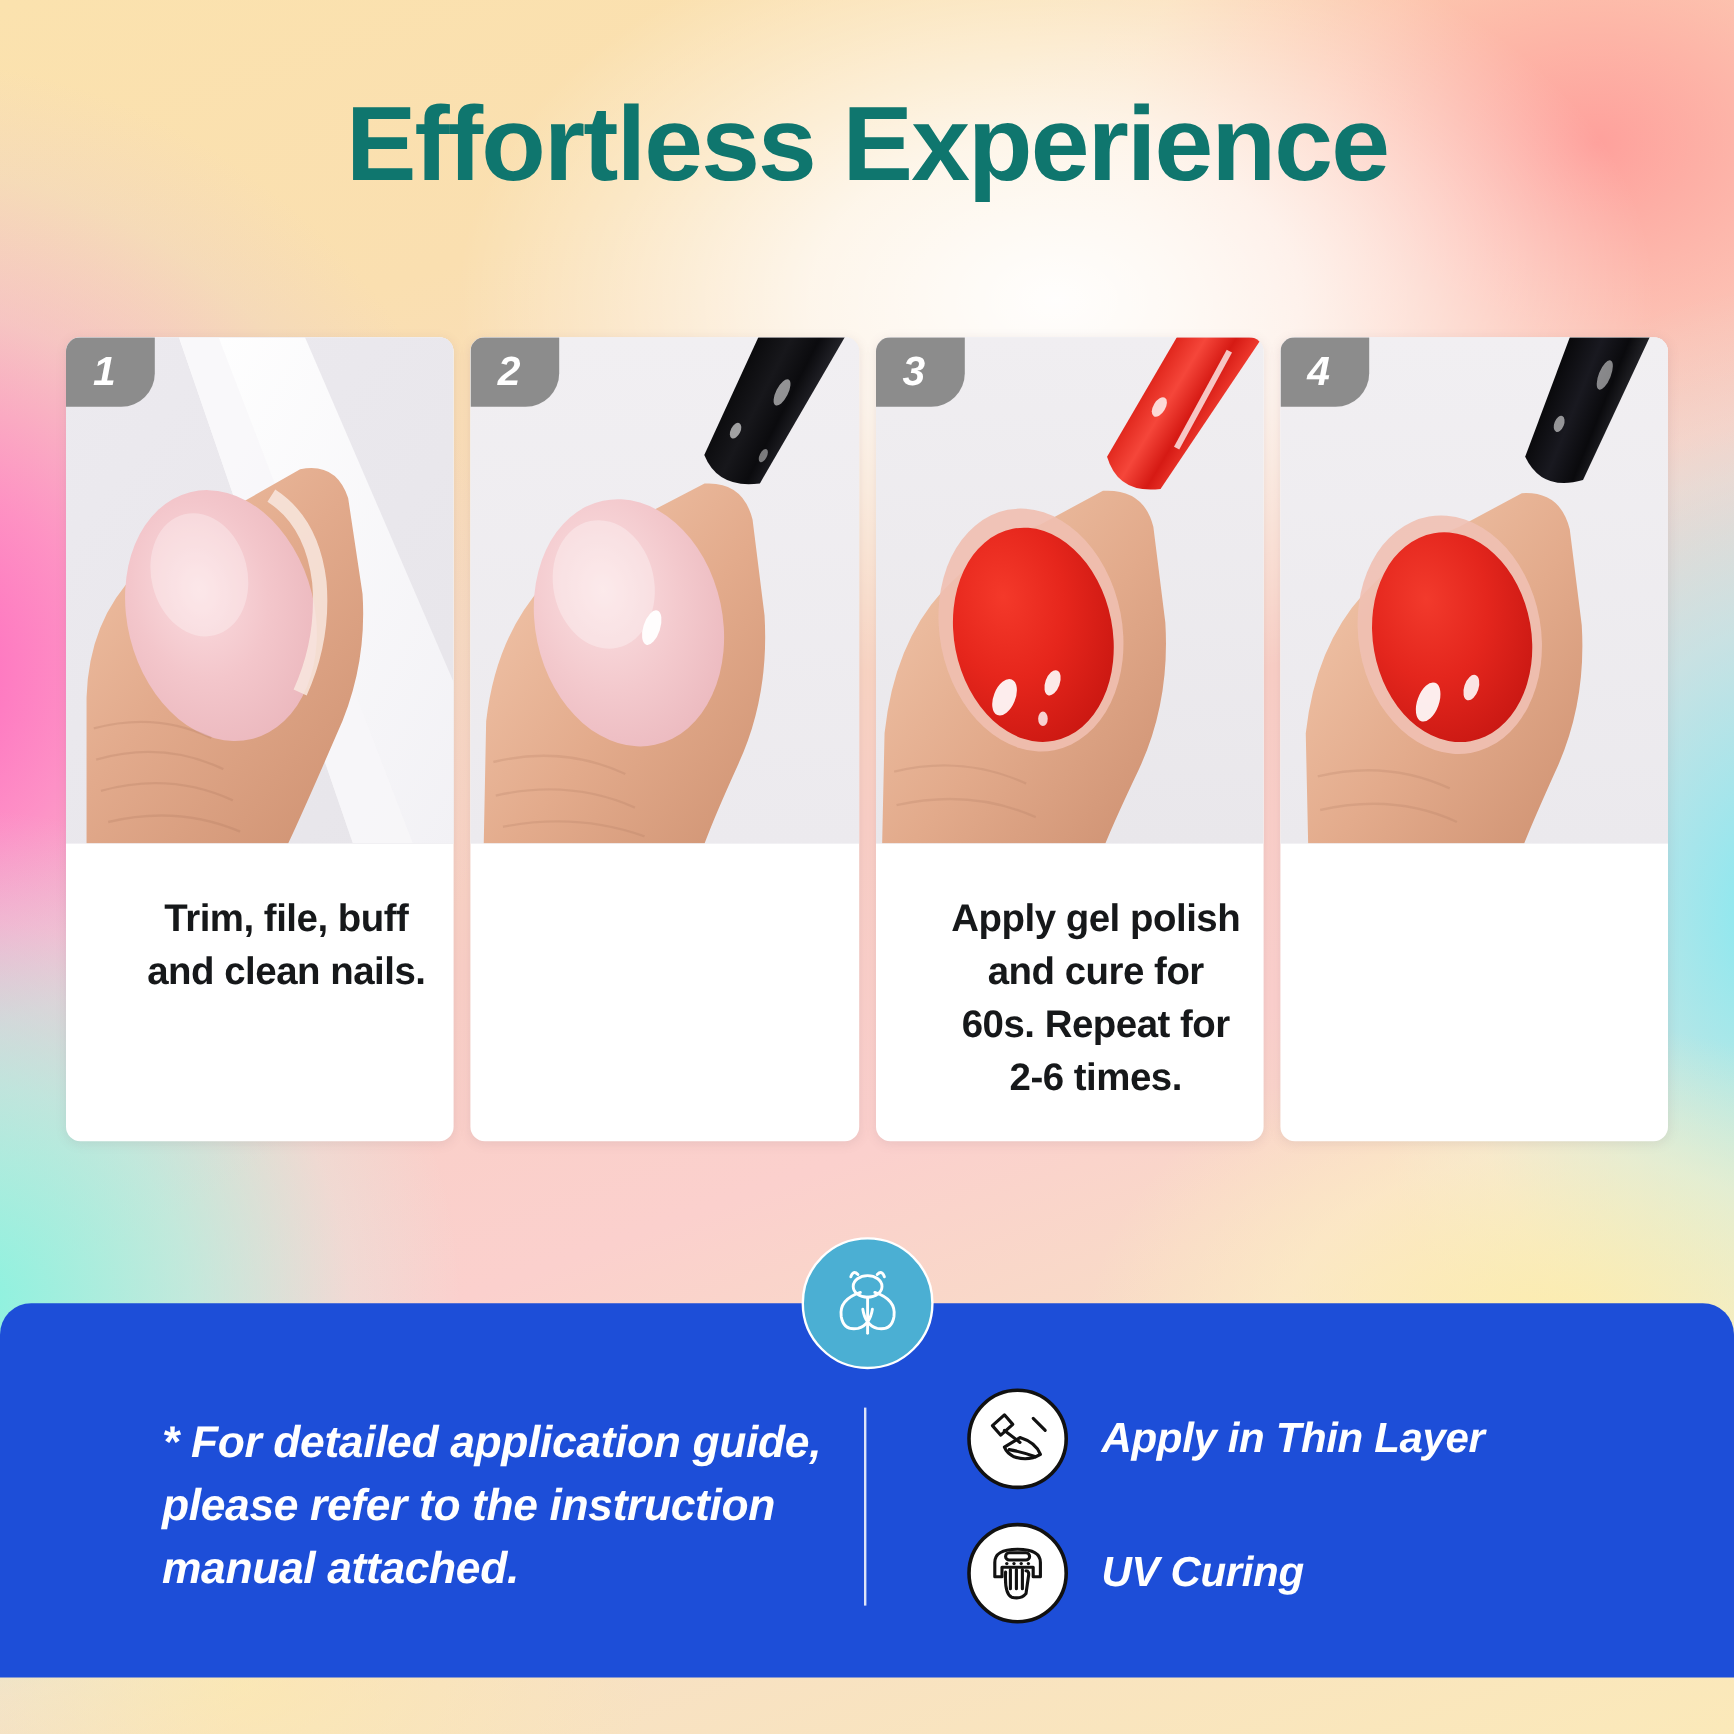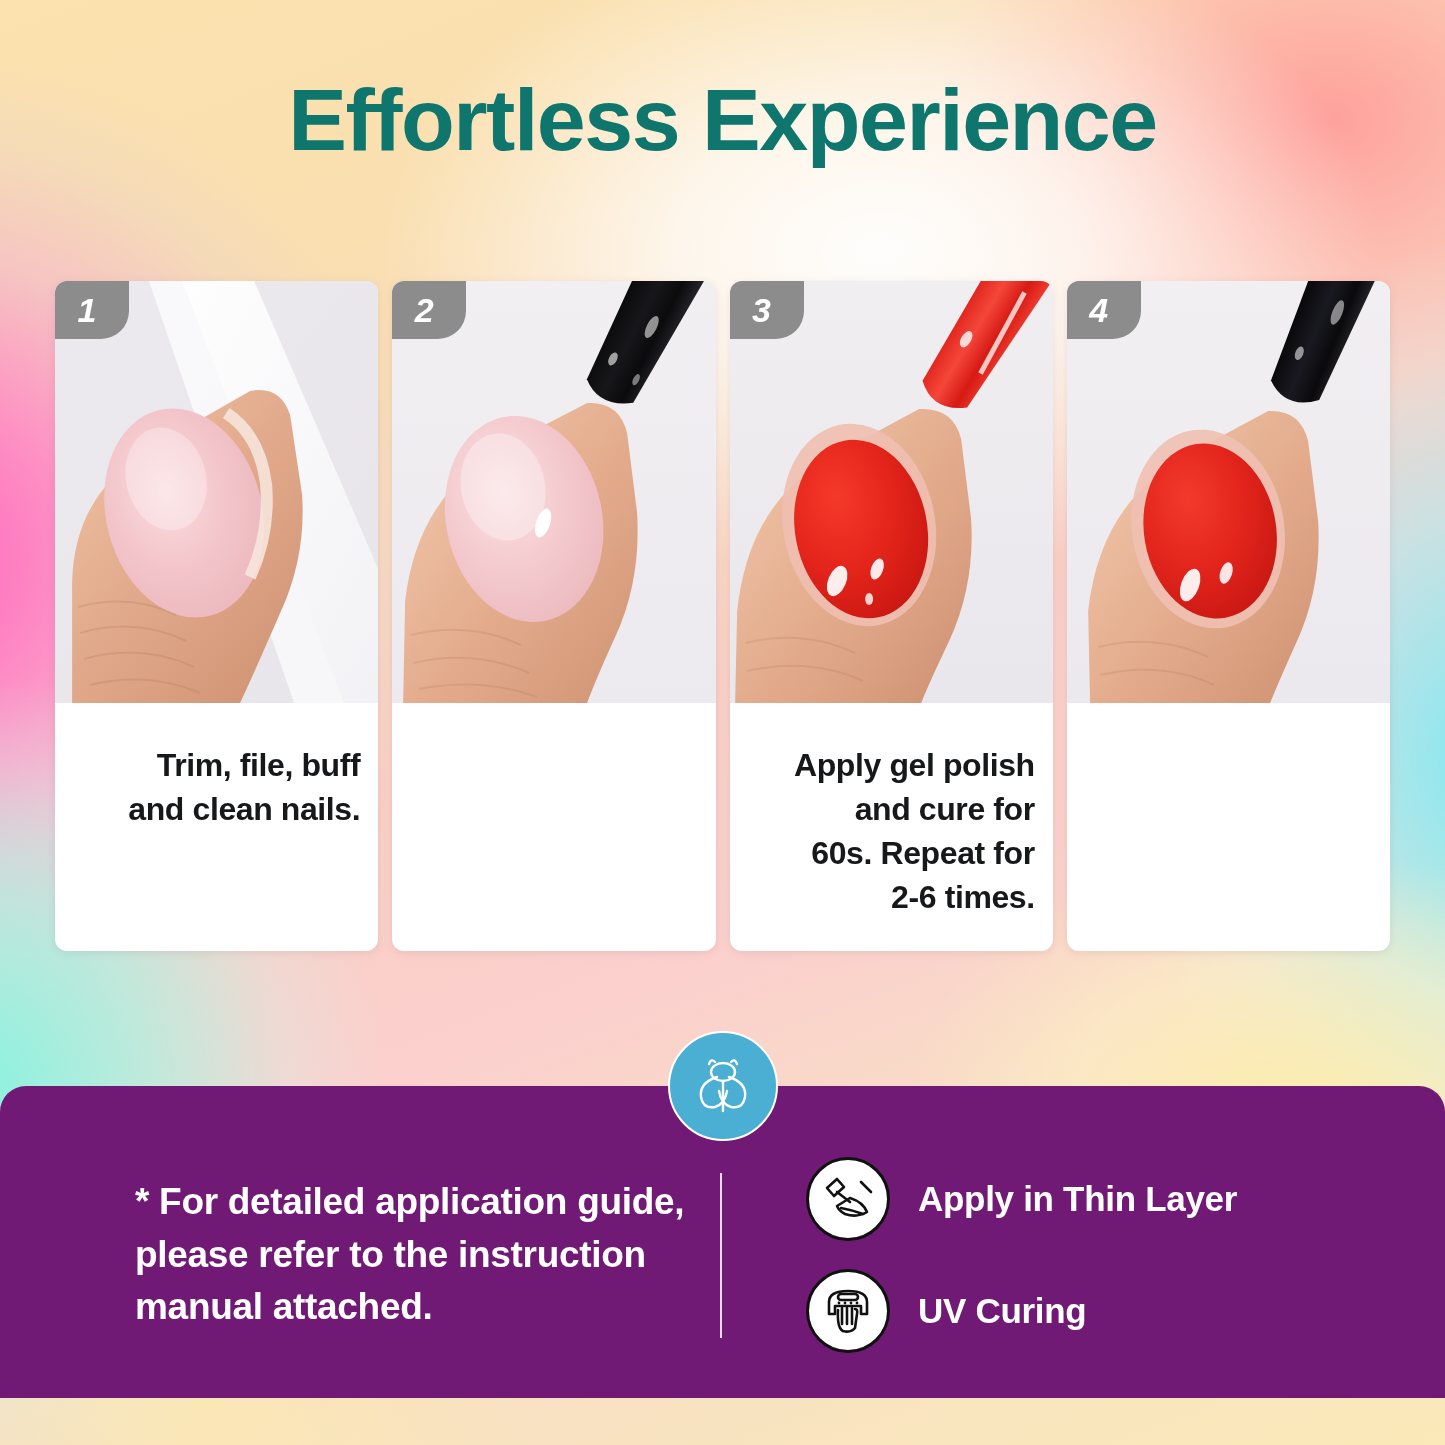--- a/index.html
+++ b/index.html
@@ -142,21 +142,21 @@
     align-items: center;
     justify-content: center;
     padding-right: 10px;
     z-index: 3;
   }
 
   .card-body {
     flex: 1;
     min-height: 248px;
     padding: 40px 18px 20px;
-    text-align: right;
+    text-align: center;
     font-size: 32px;
     font-weight: 700;
     line-height: 1.38;
     color: #16181a;
     letter-spacing: -0.4px;
     margin-left: 44px;
   }
 
   
   .medallion {
@@ -173,23 +173,24 @@
     justify-content: center;
     z-index: 6;
   }
 
   
   .panel {
     position: absolute;
     left: 0; right: 0;
     top: 1086px;
     height: 312px;
-    background: #701a75;
+    background: #1d4ed8;
     border-radius: 26px 26px 0 0;
     z-index: 4;
+    font-style: italic;
   }
   .panel-inner {
     position: absolute;
     inset: 0;
     display: flex;
     align-items: center;
   }
   .note {
     width: 720px;
     padding-left: 135px;

